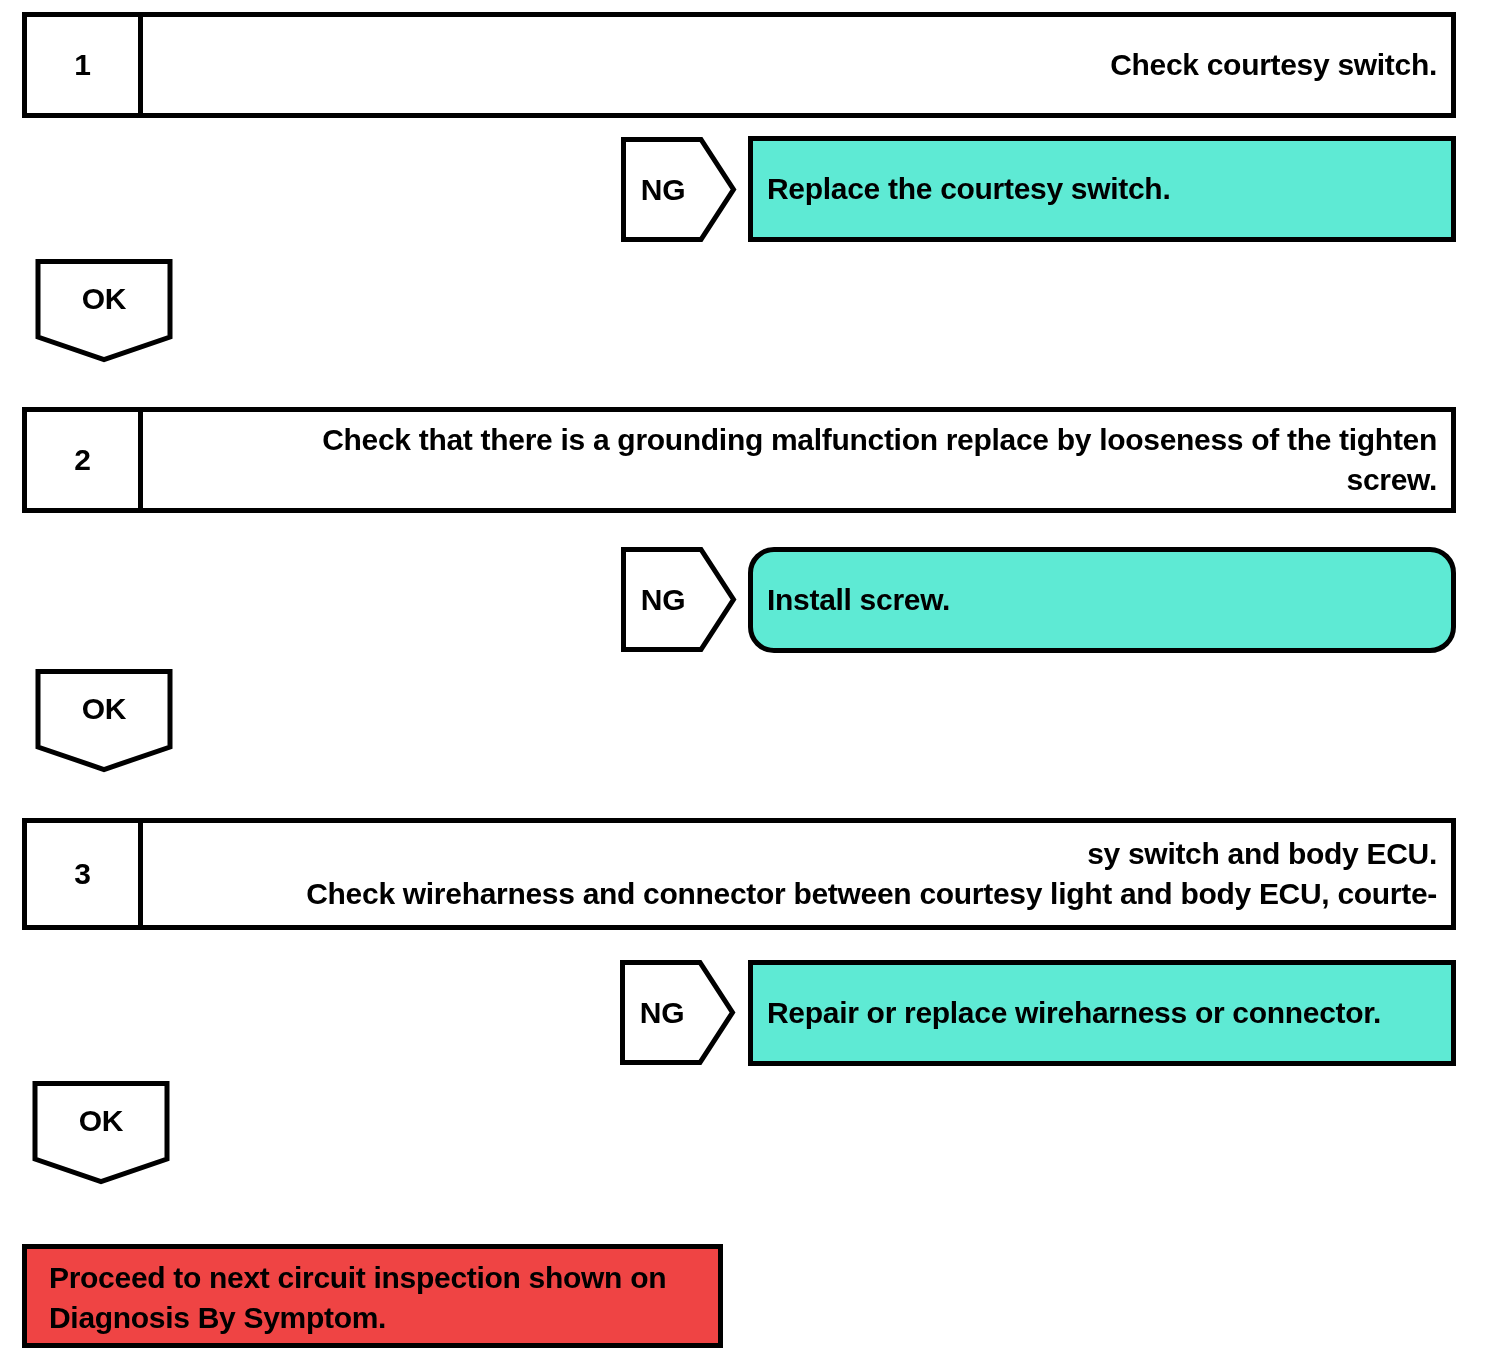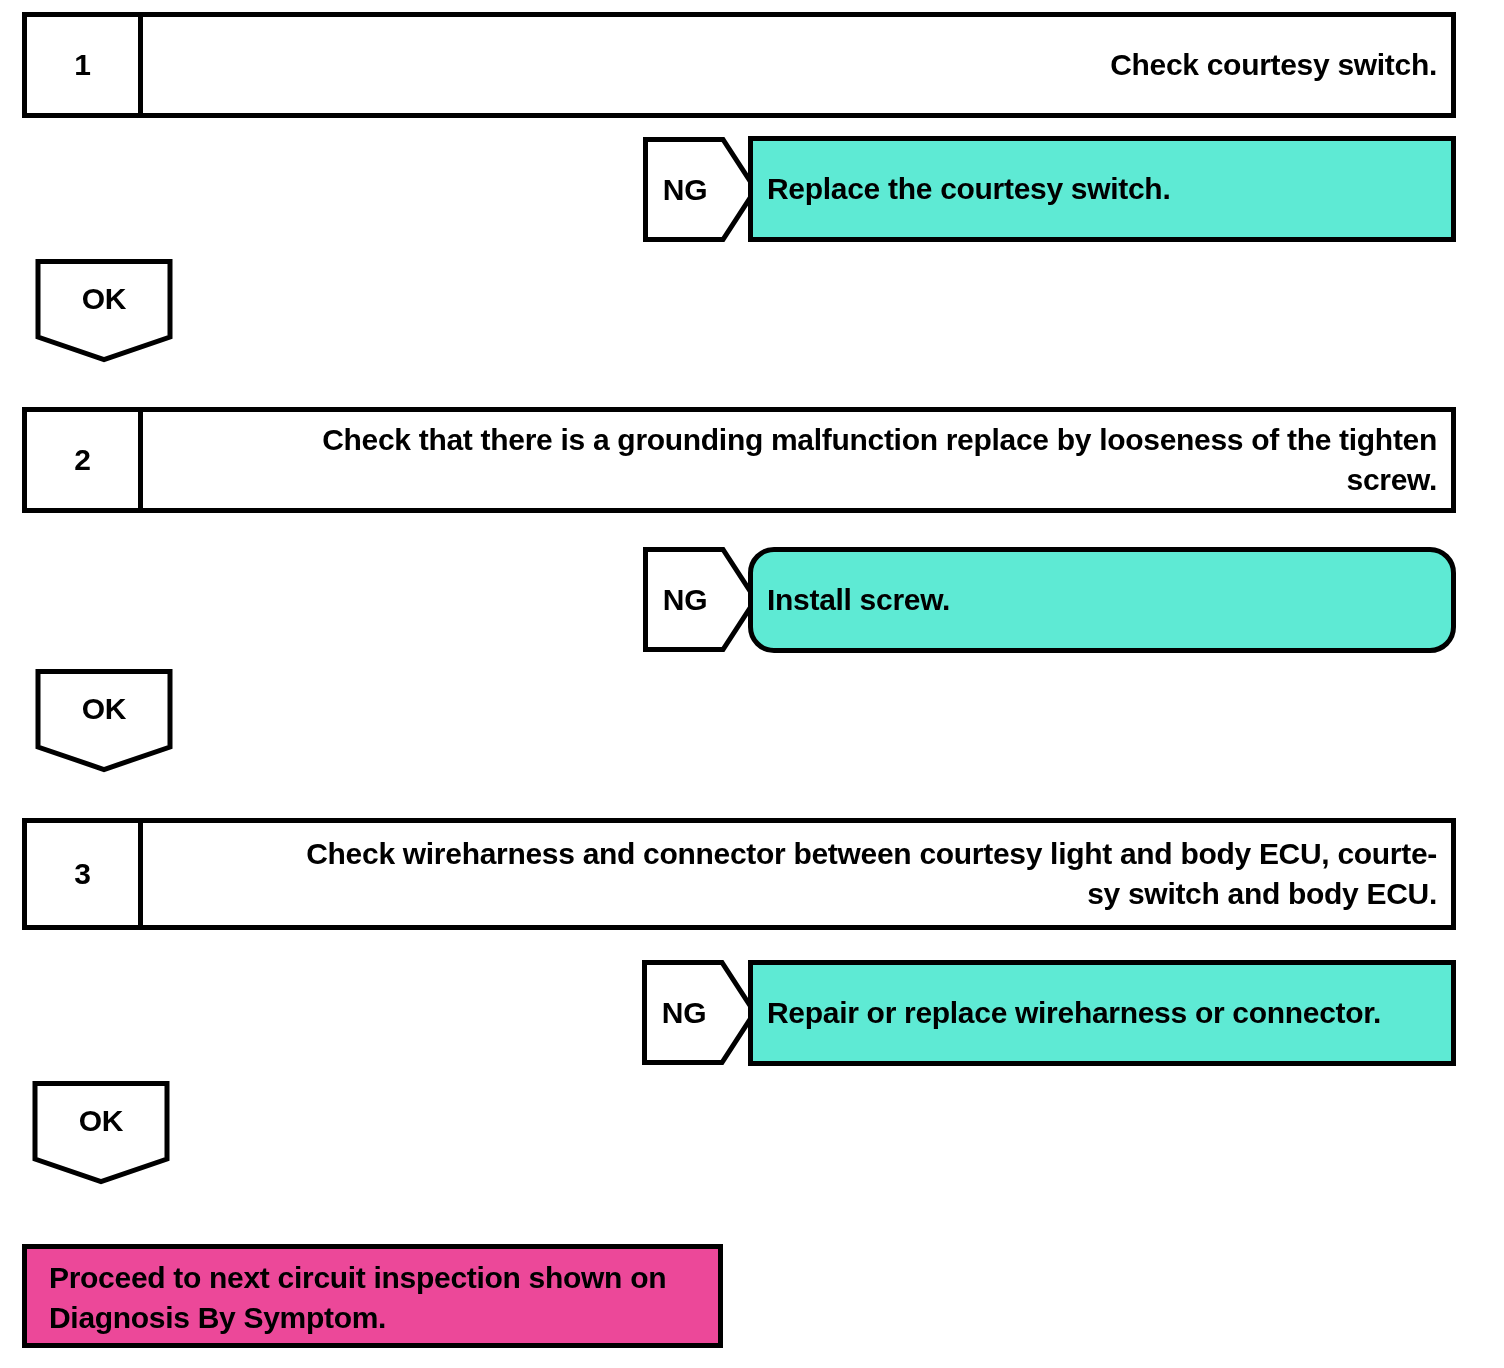--- a/index.html
+++ b/index.html
@@ -45,21 +45,20 @@
     line-height: 40px;
     align-items: flex-end;
   }
   .tline { white-space: nowrap; }
 
   
   .ng-pent {
     position: absolute;
     width: 116px;
     height: 105px;
-    margin-left: 22px;
   }
   #ng1 { left: 621px; top: 137px; }
   #ng2 { left: 621px; top: 547px; }
   #ng3 { left: 620px; top: 960px; }
   .ng-pent svg, .ok-pent svg {
     position: absolute;
     left: 0; top: 0;
     width: 100%; height: 100%;
     overflow: visible;
   }
@@ -109,21 +108,21 @@
   }
 
   
   .final-box {
     position: absolute;
     left: 22px;
     top: 1244px;
     width: 701px;
     height: 104px;
     border: 5px solid #000;
-    background: #ec4899;
+    background: #ef4444;
     box-sizing: border-box;
     padding: 9px 10px 0 22px;
     line-height: 40px;
   }
   .final-box .tline { white-space: nowrap; }
 </style>
 </head>
 <body>
 
 <div id="page">
@@ -174,22 +173,22 @@
   <div class="ok-pent" id="ok2">
     <svg viewBox="0 0 137 105" aria-hidden="true">
       <polygon points="2.5,2.5 134.5,2.5 134.5,78 68.5,100.5 2.5,78" fill="#ffffff" stroke="#000000" stroke-width="5"></polygon>
     </svg>
     <span class="ok-label">OK</span>
   </div>
 
   <div class="step-box" id="step3">
     <div class="step-num">3</div>
     <div class="step-title">
+      <div class="tline">sy switch and body ECU.</div>
       <div class="tline">Check wireharness and connector between courtesy light and body ECU, courte-</div>
-      <div class="tline">sy switch and body ECU.</div>
     </div>
   </div>
 
   <div class="ng-pent" id="ng3">
     <svg viewBox="0 0 116 105" aria-hidden="true">
       <polygon points="2.5,2.5 80,2.5 112.5,52.5 80,102.5 2.5,102.5" fill="#ffffff" stroke="#000000" stroke-width="5"></polygon>
     </svg>
     <span class="ng-label">NG</span>
   </div>
   <div class="result-box" id="res3">

